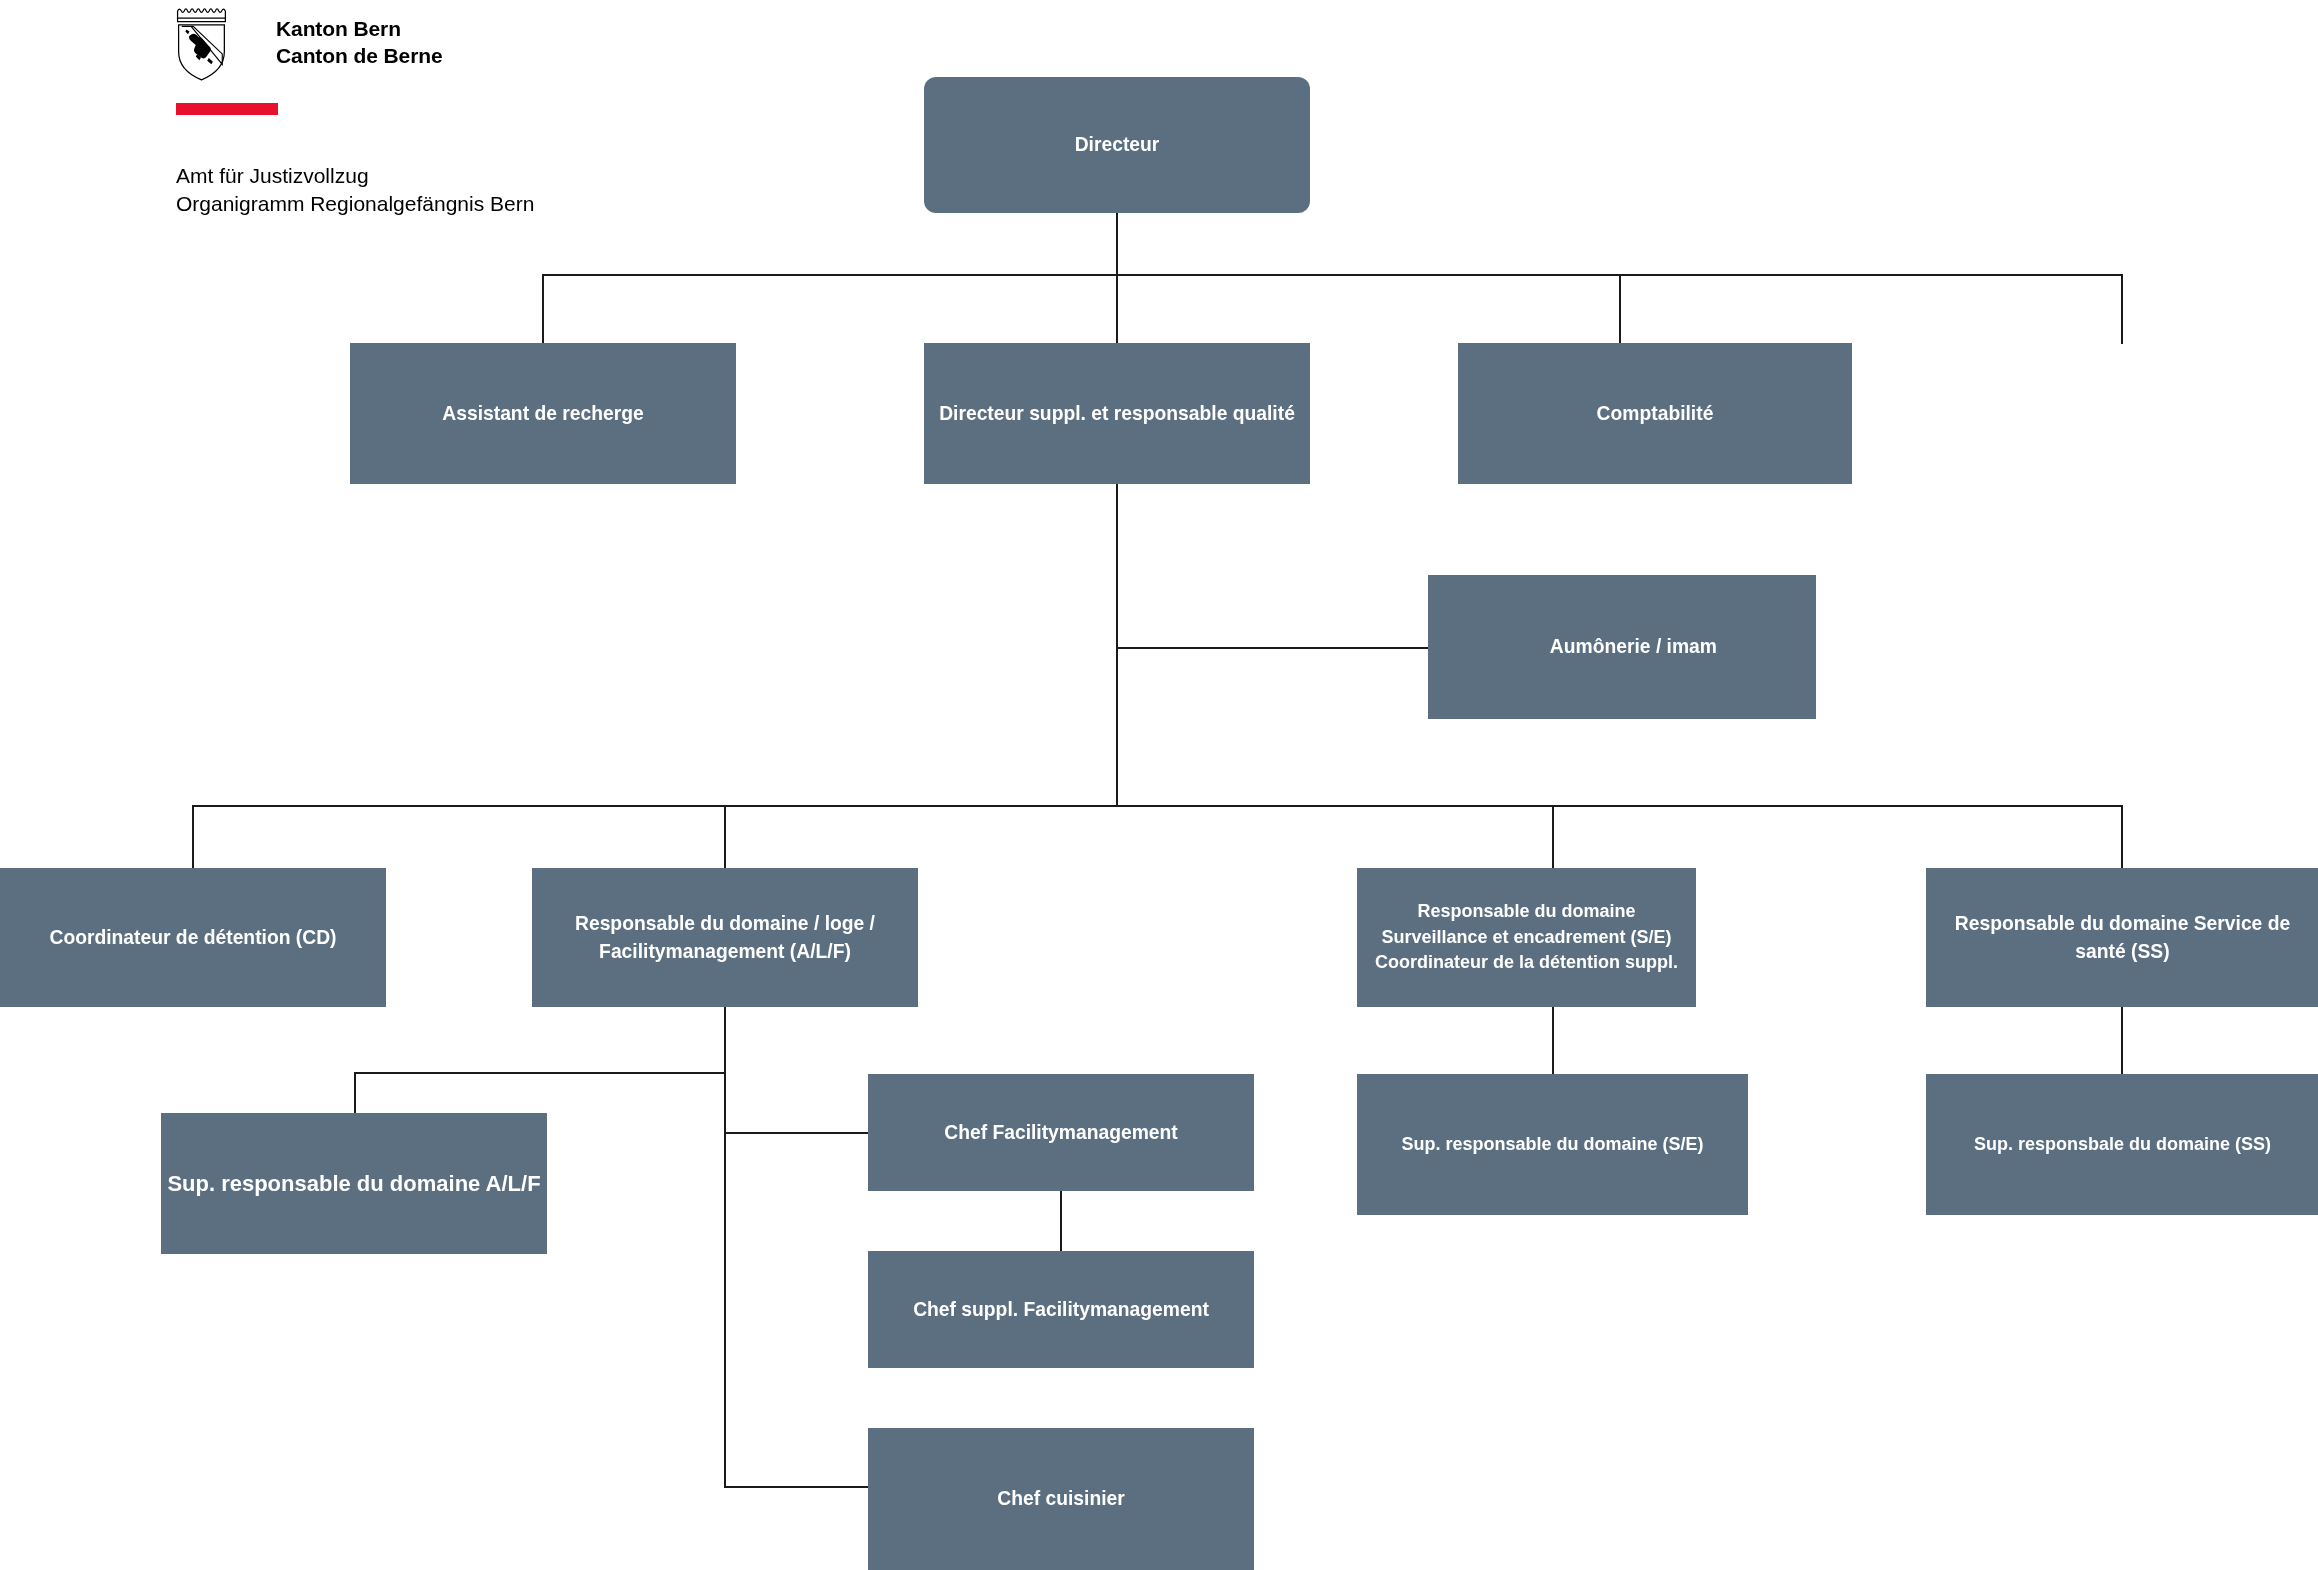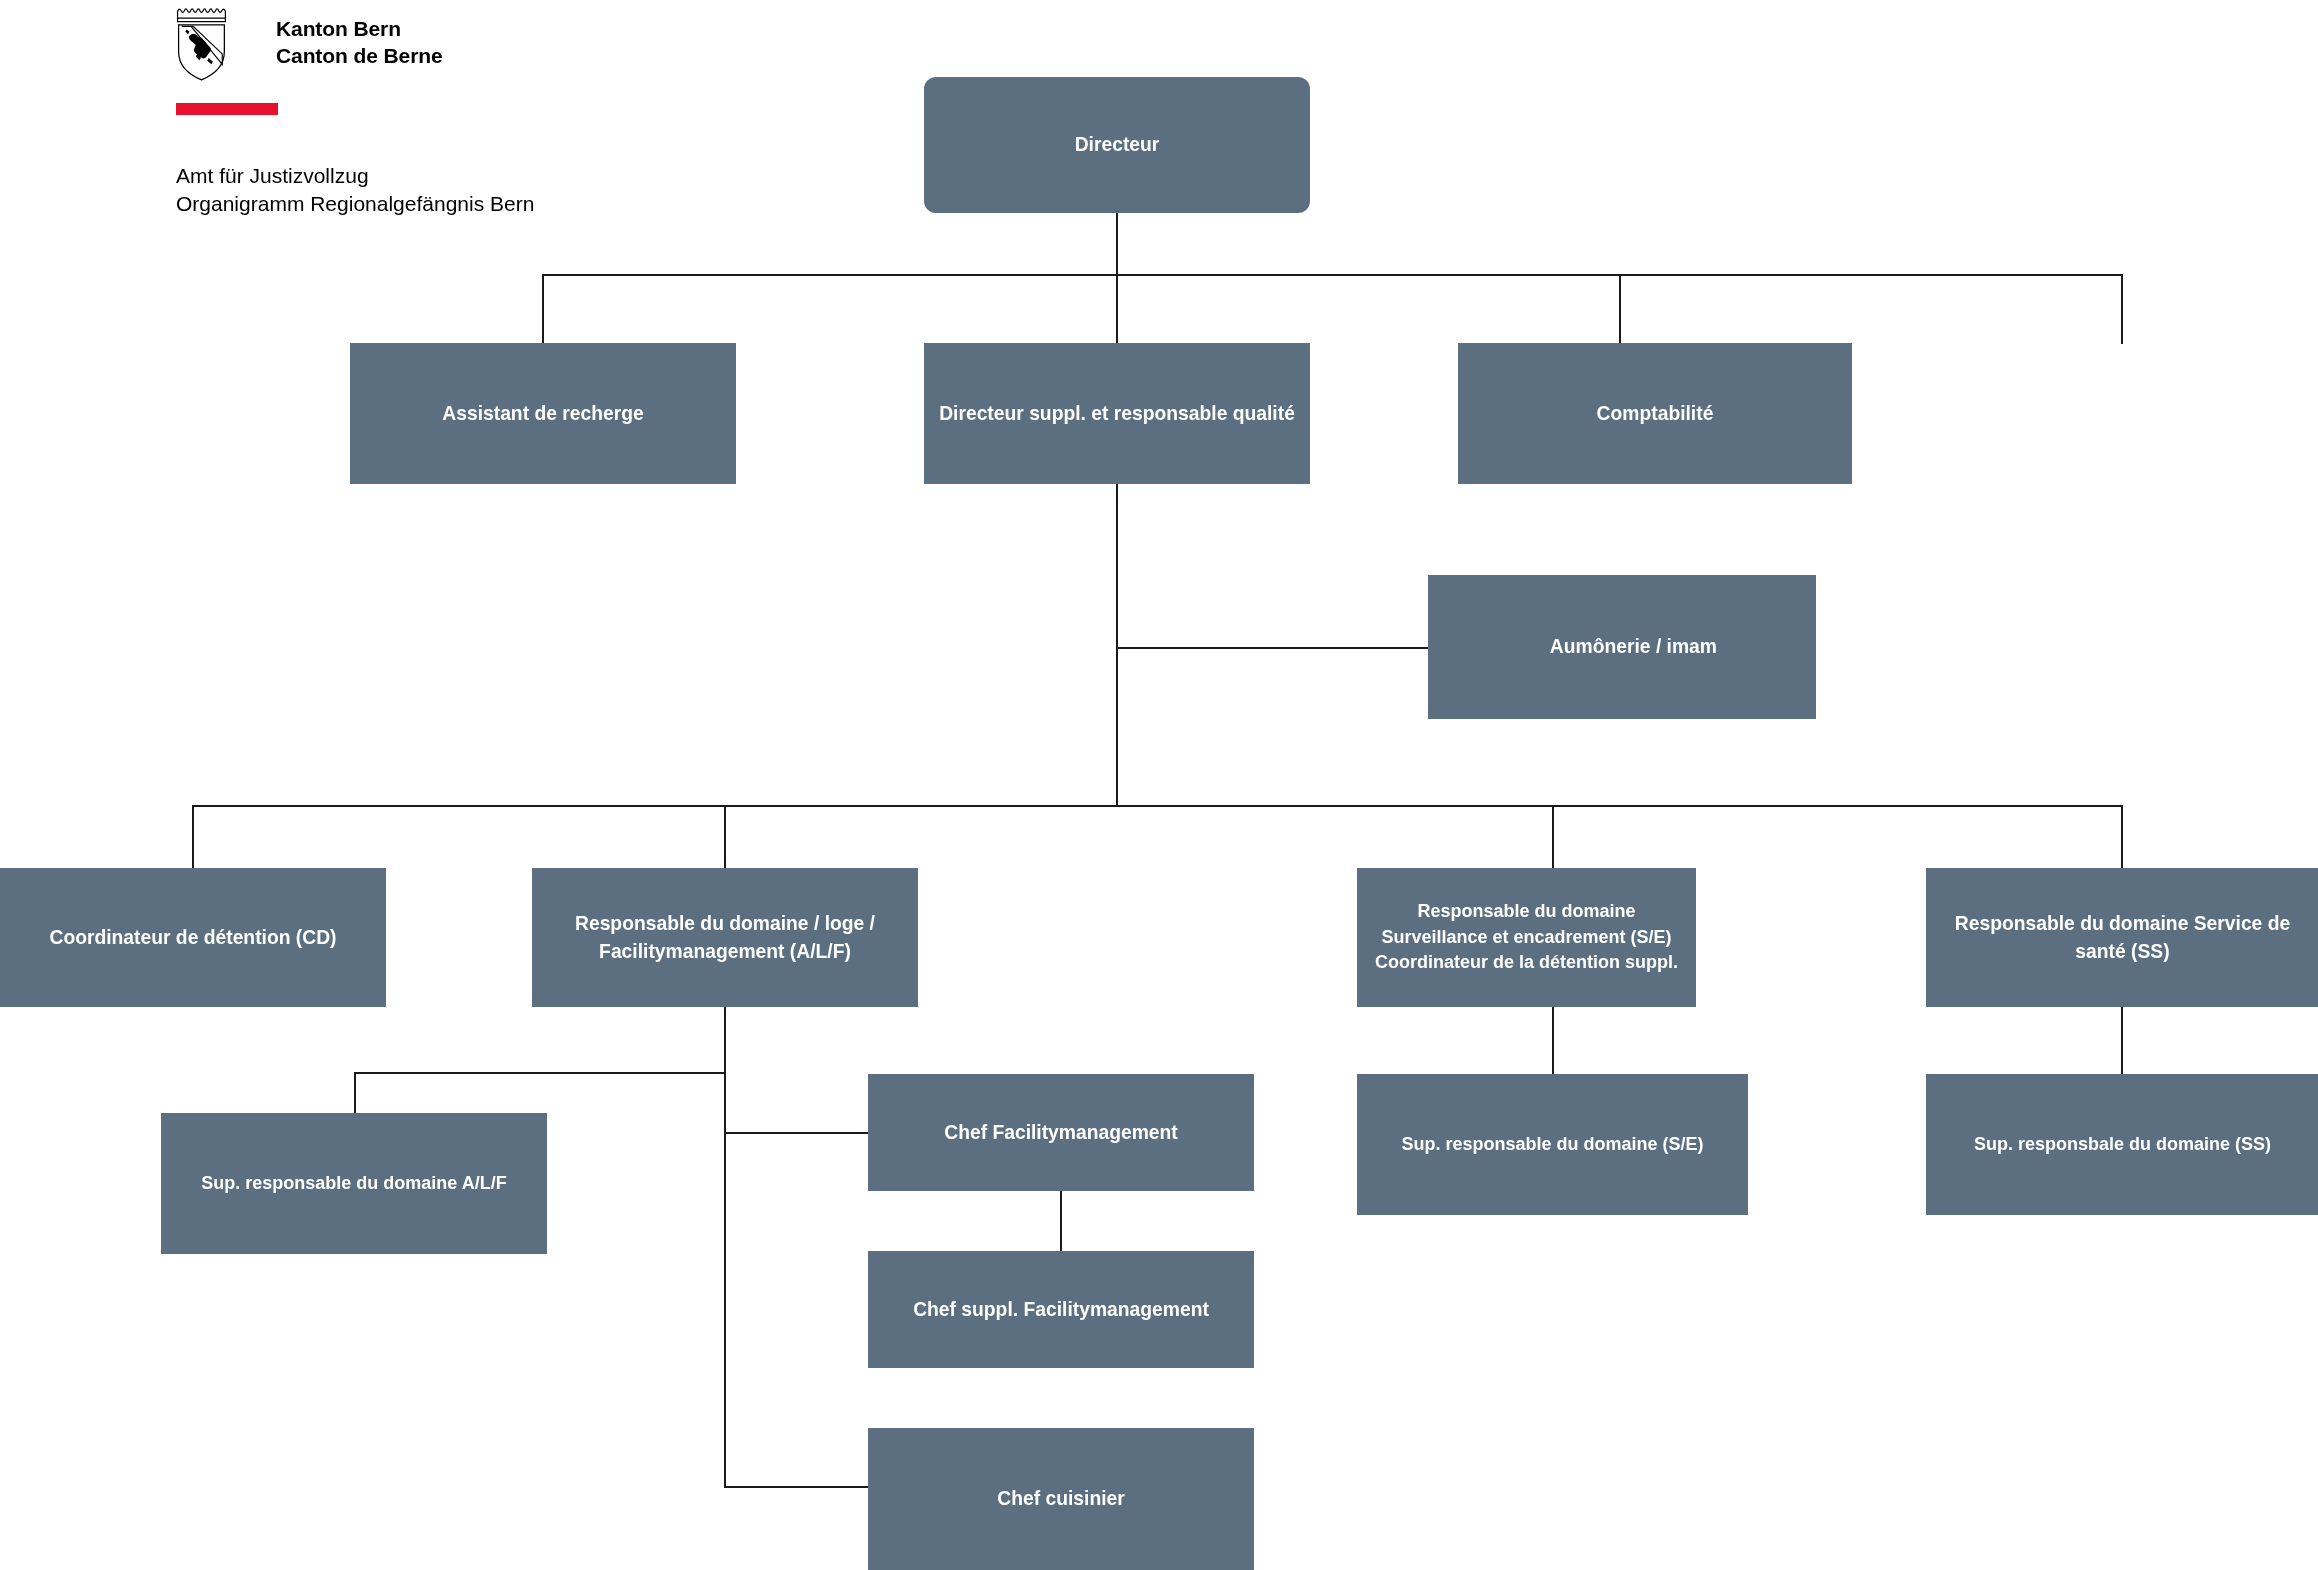--- a/index.html
+++ b/index.html
@@ -130,21 +130,21 @@
   <div class="node" style="left:350px; top:343px; width:386px; height:141px;">Assistant de recherge</div>
   <div class="node" style="left:1423px; top:343px;  width:394px; height:141px;margin-left:35px;">Comptabilité</div>
 
   <div class="node" style="left:1428px; top:575px; width:388px; height:144px;padding-left:28px;">Aumônerie / imam</div>
 
   <div class="node" style="left:0px; top:868px; width:386px; height:139px;">Coordinateur de détention (CD)</div>
   <div class="node" style="left:532px; top:868px; width:386px; height:139px;">Responsable du domaine / loge / Facilitymanagement (A/L/F)</div>
   <div class="node" style="left:1357px; top:868px; width:339px; height:139px; font-size:18px;">Responsable du domaine Surveillance et encadrement (S/E) Coordinateur de la détention suppl.</div>
   <div class="node" style="left:1926px; top:868px; width:393px; height:139px;">Responsable du domaine Service de santé (SS)</div>
 
-  <div class="node" style="left:161px; top:1113px; width:386px; height:141px; font-size:18px;">Sup. responsable du domaine A/L/F</div>
+  <div class="node" style="left:161px; top:1113px; width:386px; height:141px; font-size:22px;">Sup. responsable du domaine A/L/F</div>
   <div class="node" style="left:868px; top:1074px; width:386px; height:117px;">Chef Facilitymanagement</div>
   <div class="node" style="left:1357px; top:1074px; width:391px; height:141px; font-size:18px;">Sup. responsable du domaine (S/E)</div>
   <div class="node" style="left:1926px; top:1074px; width:393px; height:141px; font-size:18px;">Sup. responsbale du domaine (SS)</div>
 
   <div class="node" style="left:868px; top:1251px; width:386px; height:117px;">Chef suppl. Facilitymanagement</div>
   <div class="node" style="left:868px; top:1428px; width:386px; height:142px;">Chef cuisinier</div>
 
 </div>
 
 

